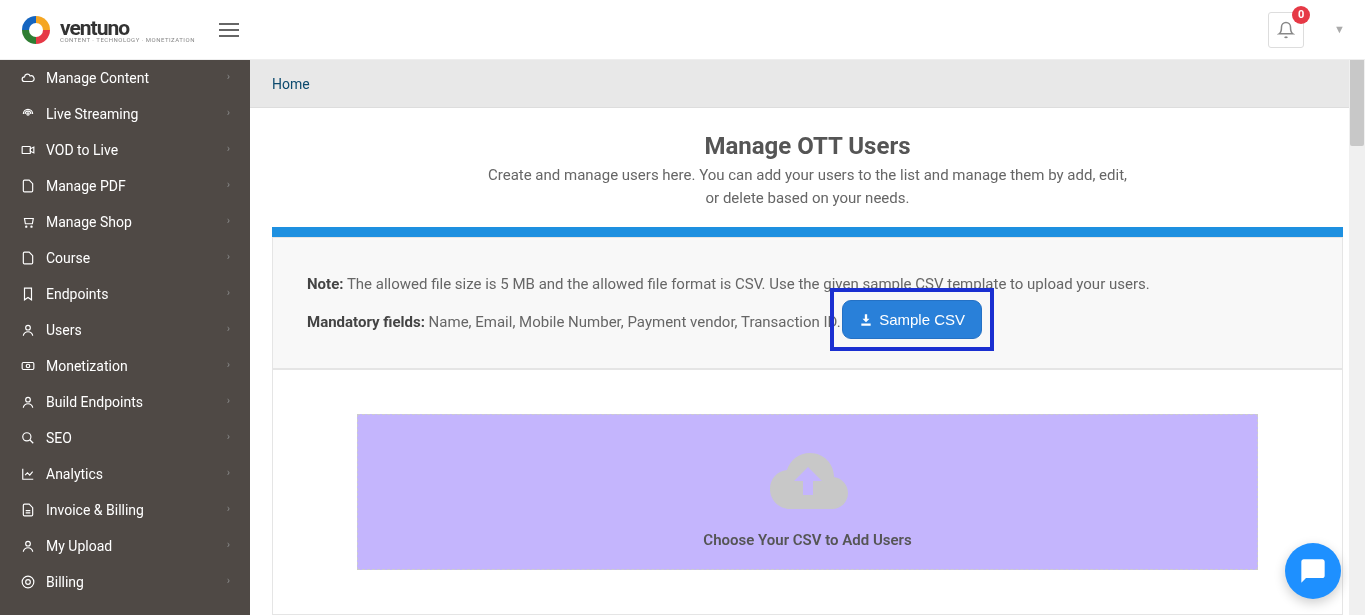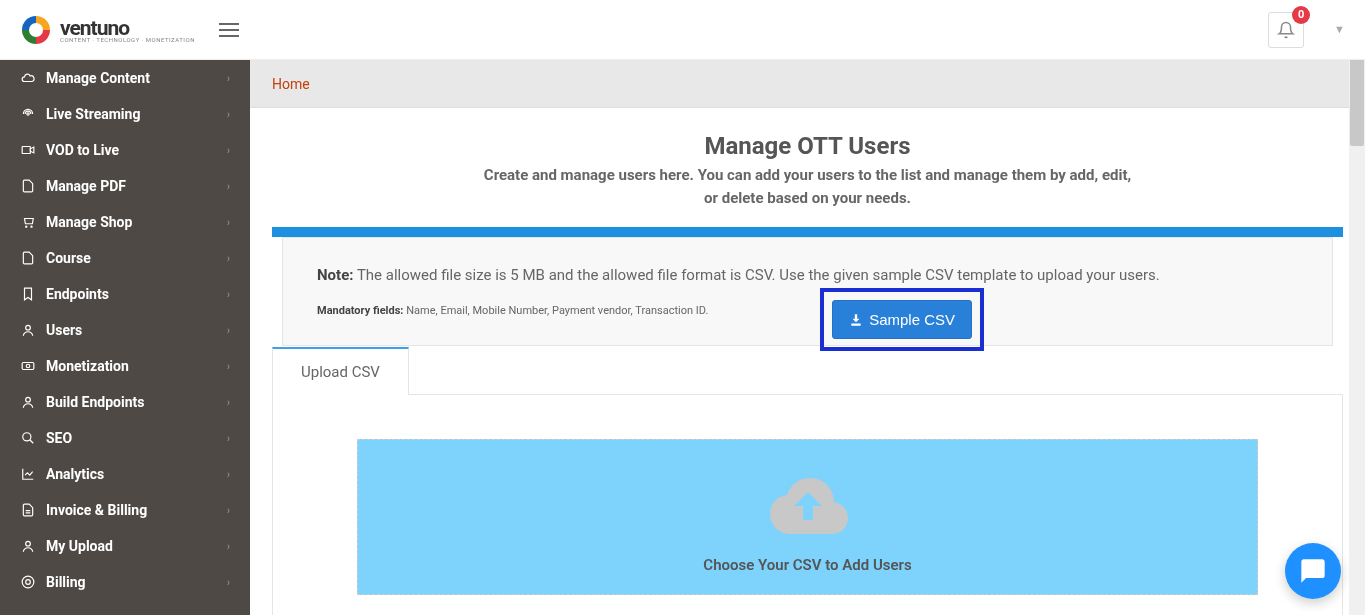--- a/index.html
+++ b/index.html
@@ -11,42 +11,42 @@
 .logo-sub { font-size: 6px; color: #888; letter-spacing: 0.5px; margin-top: -4px; }
 .hamburger { margin-left: 24px; cursor: pointer; display: flex; flex-direction: column; gap: 4px; }
 .hamburger span { width: 20px; height: 2px; background: #666; display: block; }
 .header-right { margin-left: auto; display: flex; align-items: center; gap: 30px; }
 .bell-wrap { position: relative; border: 1px solid #ddd; border-radius: 3px; width: 36px; height: 36px; display: flex; align-items: center; justify-content: center; cursor: pointer; }
 .bell-badge { position: absolute; top: -7px; right: -7px; background: #e63946; color: #fff; border-radius: 50%; font-size: 11px; font-weight: 700; width: 18px; height: 18px; display: flex; align-items: center; justify-content: center; }
 .user-dropdown { display: flex; align-items: center; gap: 10px; cursor: pointer; }
 .user-caret { color: #aaa; font-size: 11px; }
 .container { display: flex; height: calc(615px - 60px); }
 .sidebar { width: 250px; background: #4f4945; color: #fff; overflow-y: auto; }
-.sidebar-item { display: flex; align-items: center; padding: 10px 20px; cursor: pointer; font-size: 14px; font-weight: 700; position: relative; }
+.sidebar-item { display: flex; padding: 10px 20px; cursor: pointer; font-size: 14px; font-weight: 400; position: relative; }
 .sidebar-icon { width: 16px; margin-right: 10px; display: flex; align-items: center; justify-content: center; color: #fff; }
 .sidebar-chevron { margin-left: auto; color: #888; font-size: 11px; }
 .main { flex: 1; background: #fff; overflow-y: auto; position: relative; }
 .breadcrumb-bar { background: #e8e8e8; padding: 14px 22px; border-bottom: 1px solid #ddd; }
-.breadcrumb-link { color: #c2410c; font-size: 14px; text-decoration: none; text-align: right; }
+.breadcrumb-link { color: #0c4a6e; font-size: 14px; text-decoration: none; text-align: right; }
 .page-title-section { text-align: center; padding: 24px 20px 18px; }
 .page-title { font-size: 24px; font-weight: 700; color: #555; margin-bottom: 4px; }
-.page-subtitle { font-size: 15px; color: #666; line-height: 1.5; max-width: 650px; margin: 0 auto; font-weight: bold; }
+.page-subtitle { font-size: 15px; color: #666; line-height: 1.5; max-width: 650px; margin: 0 auto; }
 .blue-divider { height: 10px; background: #1e90e0; margin: 0 22px; }
-.content-box { margin: 0 32px; background: #f8f8f8; border: 1px solid #e5e5e5; padding: 28px 34px; position: relative; }
+.content-box { margin: 0 22px; background: #f8f8f8; border: 1px solid #e5e5e5; padding: 37px 34px; position: relative; }
 .note-line { font-size: 15px; color: #666; margin-bottom: 20px; }
 .note-line strong { color: #444; font-weight: 700; }
-.fields-line { font-size: 11px; color: #666; }
+.fields-line { font-size: 15px; color: #666; }
 .fields-line strong { color: #444; font-weight: 700; }
 .sample-btn-wrap { position: absolute; top: 50px; right: 348px; padding: 8px; border: 4px solid #1a2fd1; }
-.sample-btn { background: #2980d9; color: #fff; border: none; padding: 10px 16px; font-size: 15px; border-radius: 3px; cursor: pointer; display: flex; align-items: center; gap: 6px; border: 1px solid #2471c5; }
+.sample-btn { background: #2980d9; color: #fff; border: none; padding: 10px 16px; font-size: 15px; border-radius: 9px; cursor: pointer; display: flex; align-items: center; gap: 6px; border: 1px solid #2471c5; }
 .tab-section { margin: 0 22px; padding: 0; }
 .tabs { display: flex; }
 .tab { padding: 14px 28px; font-size: 15px; color: #666; cursor: pointer; border: 1px solid #e5e5e5; border-bottom: none; background: #fff; border-top: 2px solid #3da0e8; position: relative; top: 1px; }
 .upload-area { border: 1px solid #e5e5e5; background: #fff; padding: 44px; }
-.dropzone { border: 1px dashed #ccc; background: #7dd3fc; margin: 0 40px; padding: 30px 0 20px; text-align: center; }
+.dropzone { border: 1px dashed #ccc; background: #c4b5fd; margin: 0 40px; padding: 30px 0 20px; text-align: center; }
 .cloud-icon { width: 88px; height: 72px; margin: 0 auto 10px; }
 .dropzone-text { font-size: 15px; color: #555; font-weight: 600; }
 .chat-bubble { position: fixed; bottom: 16px; right: 24px; width: 56px; height: 56px; background: #1e90ff; border-radius: 50%; display: flex; align-items: center; justify-content: center; cursor: pointer; box-shadow: 0 4px 12px rgba(0,0,0,0.2); }
 .scrollbar-track { position: absolute; right: 0; top: 0; width: 16px; height: 100%; background: #f0f0f0; }
 .scrollbar-thumb { position: absolute; right: 1px; top: 0; width: 14px; height: 130px; background: #c8c8c8; border-radius: 2px; }
 .scroll-arrow-up { position: absolute; right: 0; top: 0; width: 16px; height: 16px; display:flex; align-items:center; justify-content:center; font-size:9px; color:#666;}
 </style>
 </head>
 <body>
 
@@ -257,23 +257,20 @@
         <button class="sample-btn">
           <svg width="14" height="14" viewBox="0 0 24 24" fill="#fff">
               <path d="M12 16l-6-6h4V2h4v8h4l-6 6zm-8 2h16v4H4v-4z"></path>
             </svg>
           <span>Sample CSV</span>
         </button>
       </div>
     </div>
 
     <div class="tab-section">
-      <div class="tabs">
-        <div class="tab">Upload CSV</div>
-      </div>
       <div class="upload-area">
         <div class="dropzone">
           <svg class="cloud-icon" viewBox="0 0 88 72" fill="#c8c8c8">
             <path d="M70 32c0-13-10-24-24-24-11 0-20 7-23 17-10 1-17 9-17 19 0 11 9 20 20 20h42c9 0 16-7 16-16 0-8-6-15-14-16zM44 22l14 14h-9v14h-10V36h-9l14-14z"></path>
           </svg>
           <div class="dropzone-text">Choose Your CSV to Add Users</div>
         </div>
       </div>
     </div>
   </div>

